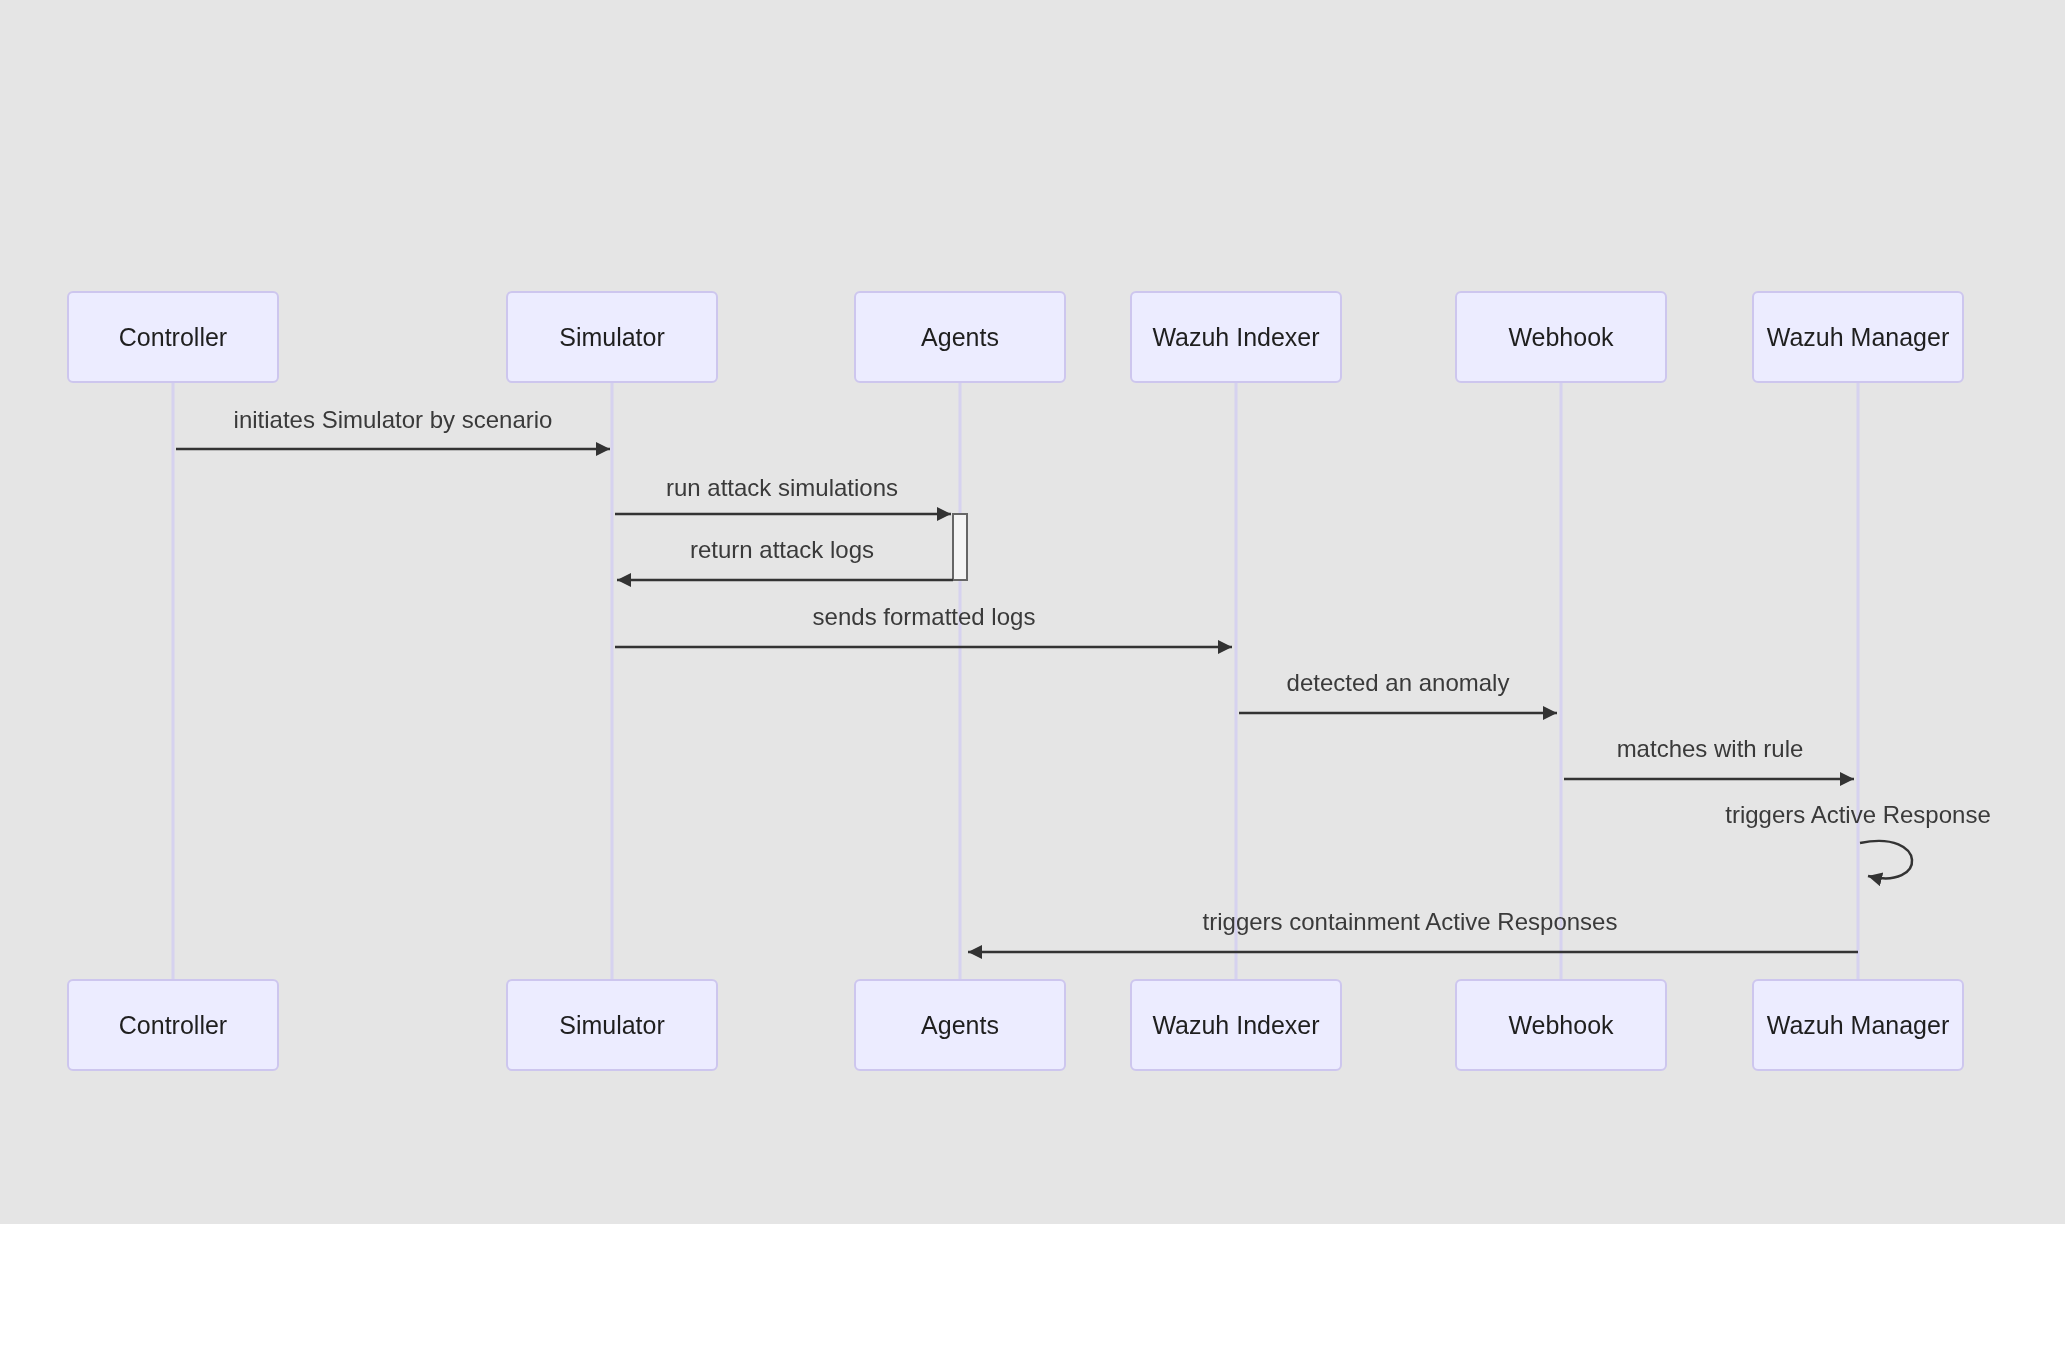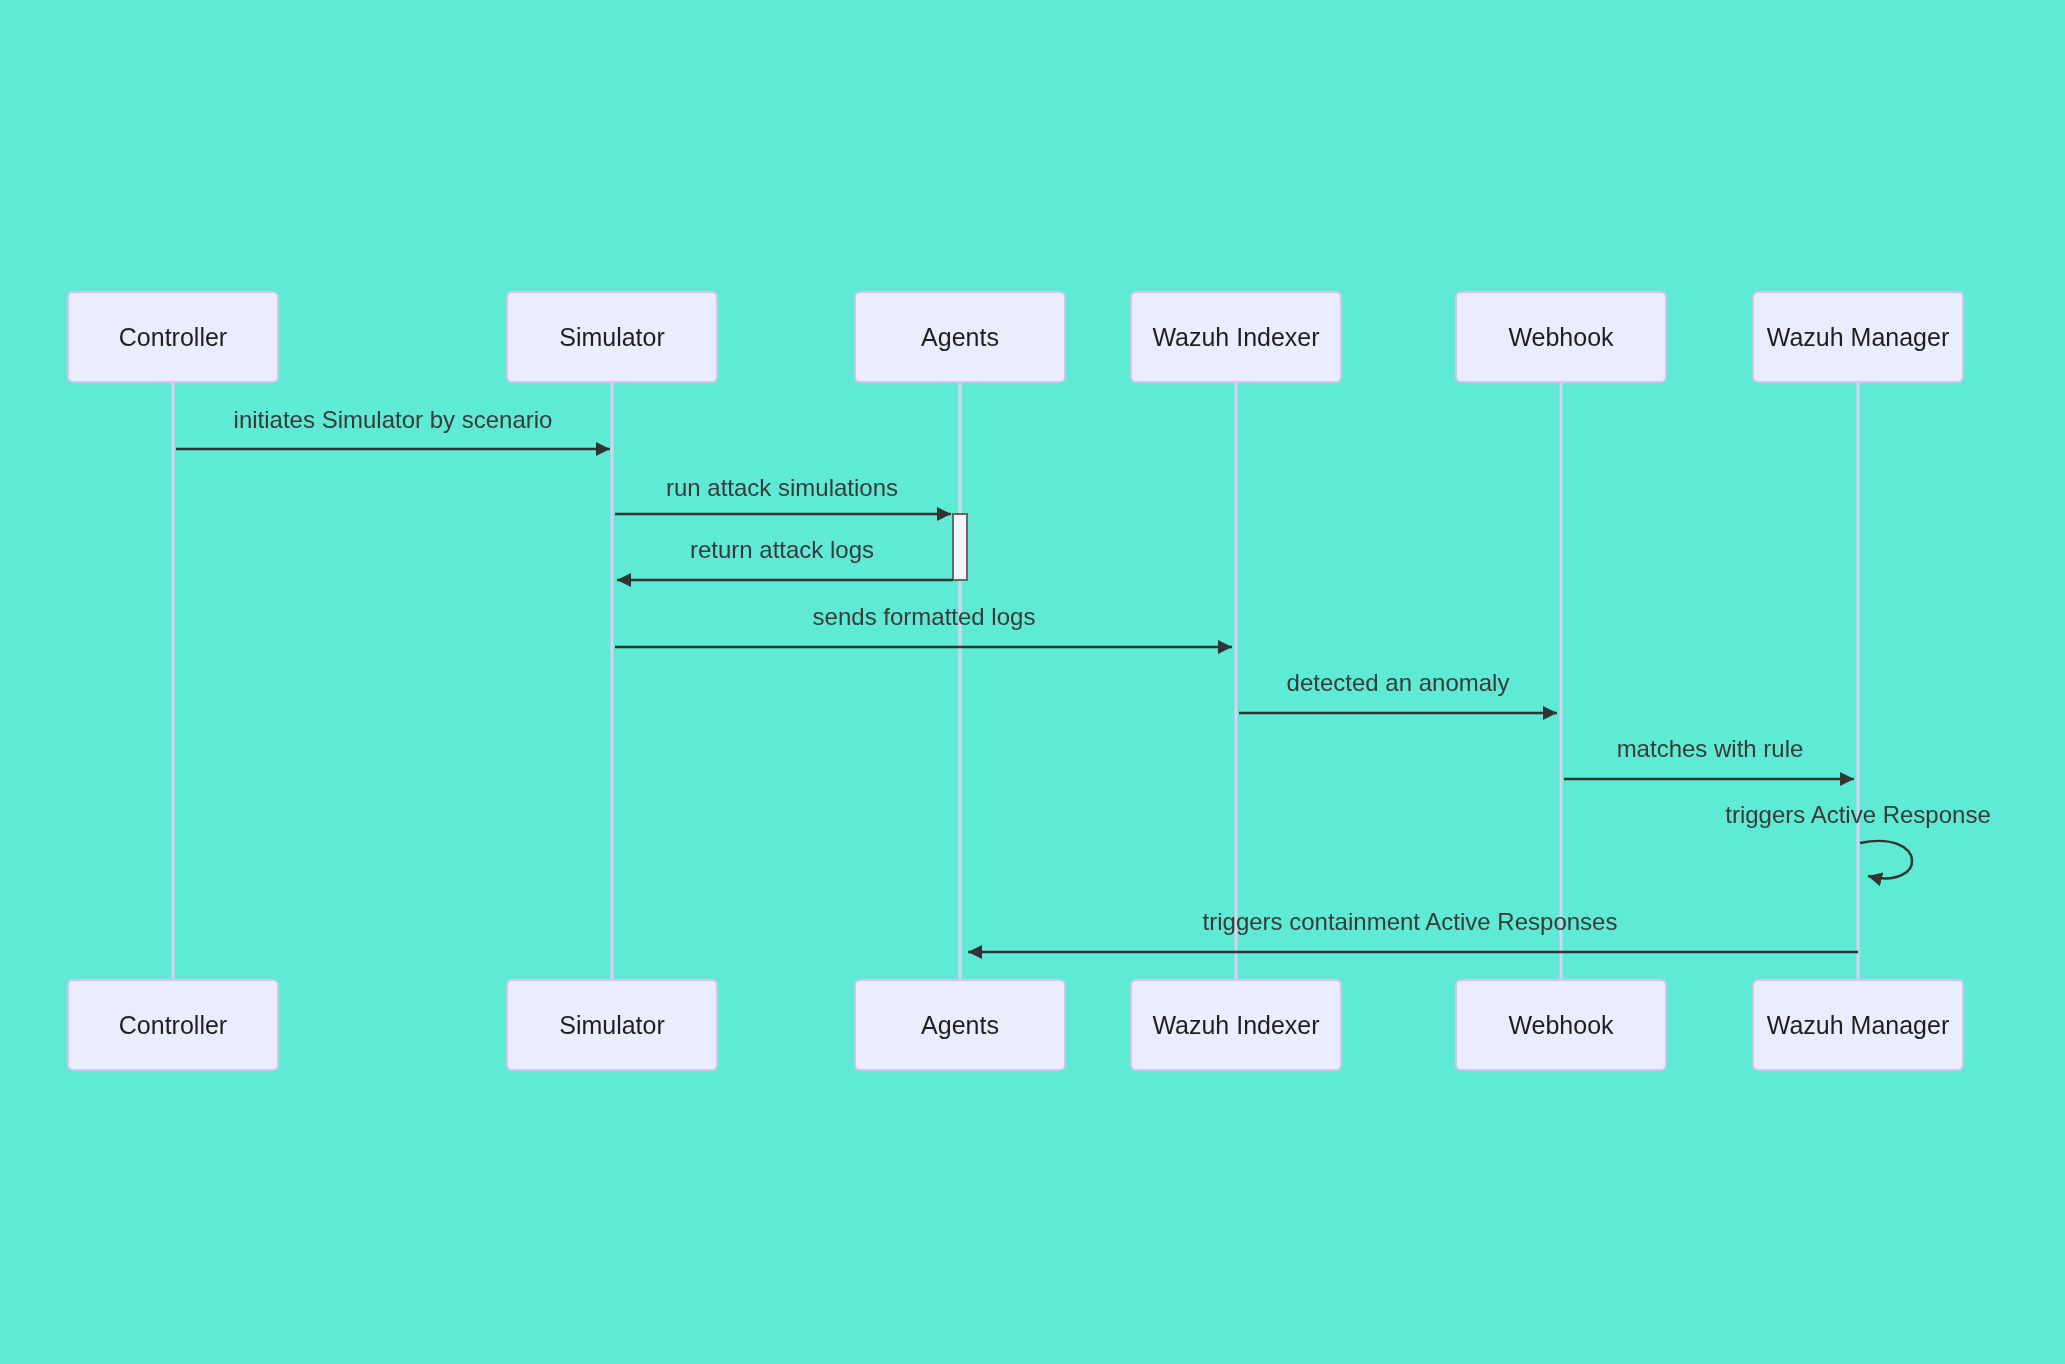--- a/index.html
+++ b/index.html
@@ -3,22 +3,22 @@
 <meta charset="utf-8">
 <style>
   html, body {
     margin: 0;
     padding: 0;
     background: #ffffff;
   }
   .canvas {
     position: relative;
     width: 2065px;
-    height: 1364px;
-    background: #5eead4;
+    height: 1224px;
+    background: #e5e5e5;
     overflow: hidden;
     font-family: "Liberation Sans", "DejaVu Sans", sans-serif;
   }
   svg { display: block; }
   .actor-box {
     fill: #ECECFF;
     stroke: #cdc6ee;
     stroke-width: 2;
   }
   .actor-label {

